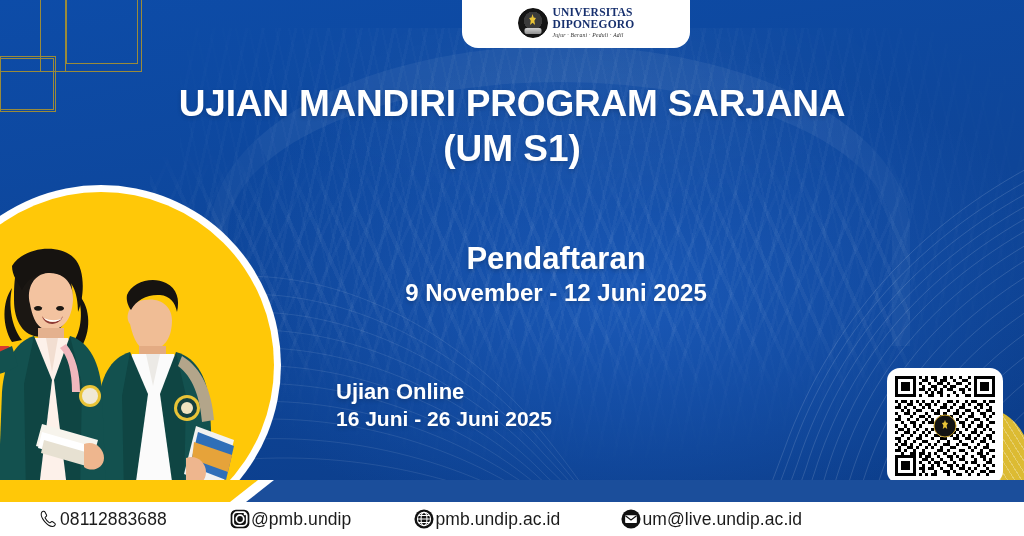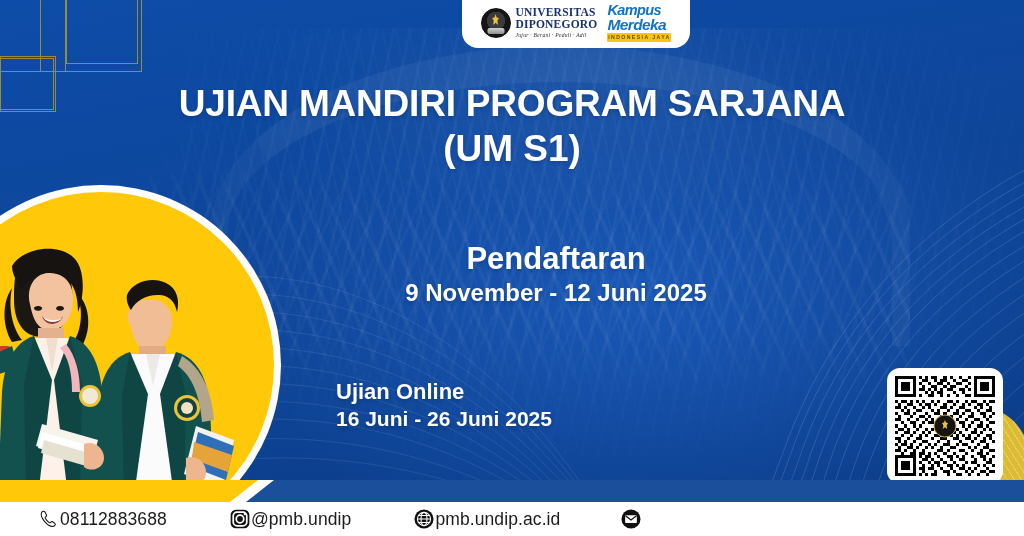--- a/index.html
+++ b/index.html
@@ -252,25 +252,20 @@
   <div class="gold-circle-lines"></div>
 
   <div class="logobar">
     <div class="undip-lockup">
       <div class="undip-crest"></div>
       <div class="undip-text">
         <div class="undip-l1">UNIVERSITAS</div>
         <div class="undip-l2">DIPONEGORO</div>
         <div class="undip-l3">Jujur · Berani · Peduli · Adil</div>
       </div>
-    </div>
-    <div class="km-lockup">
-      <div class="km-l1">Kampus</div>
-      <div class="km-l2">Merdeka</div>
-      <div class="km-ribbon">INDONESIA JAYA</div>
     </div>
   </div>
 
   <div class="title-wrap">
     <div class="title-main">UJIAN MANDIRI PROGRAM SARJANA</div>
     <div class="title-sub">(UM S1)</div>
   </div>
 
   <div class="pendaftaran">
     <div class="head">Pendaftaran</div>
@@ -450,17 +445,18 @@
       </svg>
       <span class="label">pmb.undip.ac.id</span>
     </div>
 
     <div class="fitem f4">
       <svg class="ic" viewBox="0 0 24 24">
         <circle cx="12" cy="12" r="10.4" fill="#111"></circle>
         <rect x="5.6" y="7.9" width="12.8" height="8.5" rx="0.8" fill="#fff"></rect>
         <path d="M5.9 8.4l6.1 4.6 6.1-4.6" fill="none" stroke="#111" stroke-width="1.25"></path>
       </svg>
+      <span class="label">um@live.undip.ac.id</span>
     </div>
 
   </div>
 
 </div>
 
 </body></html>

